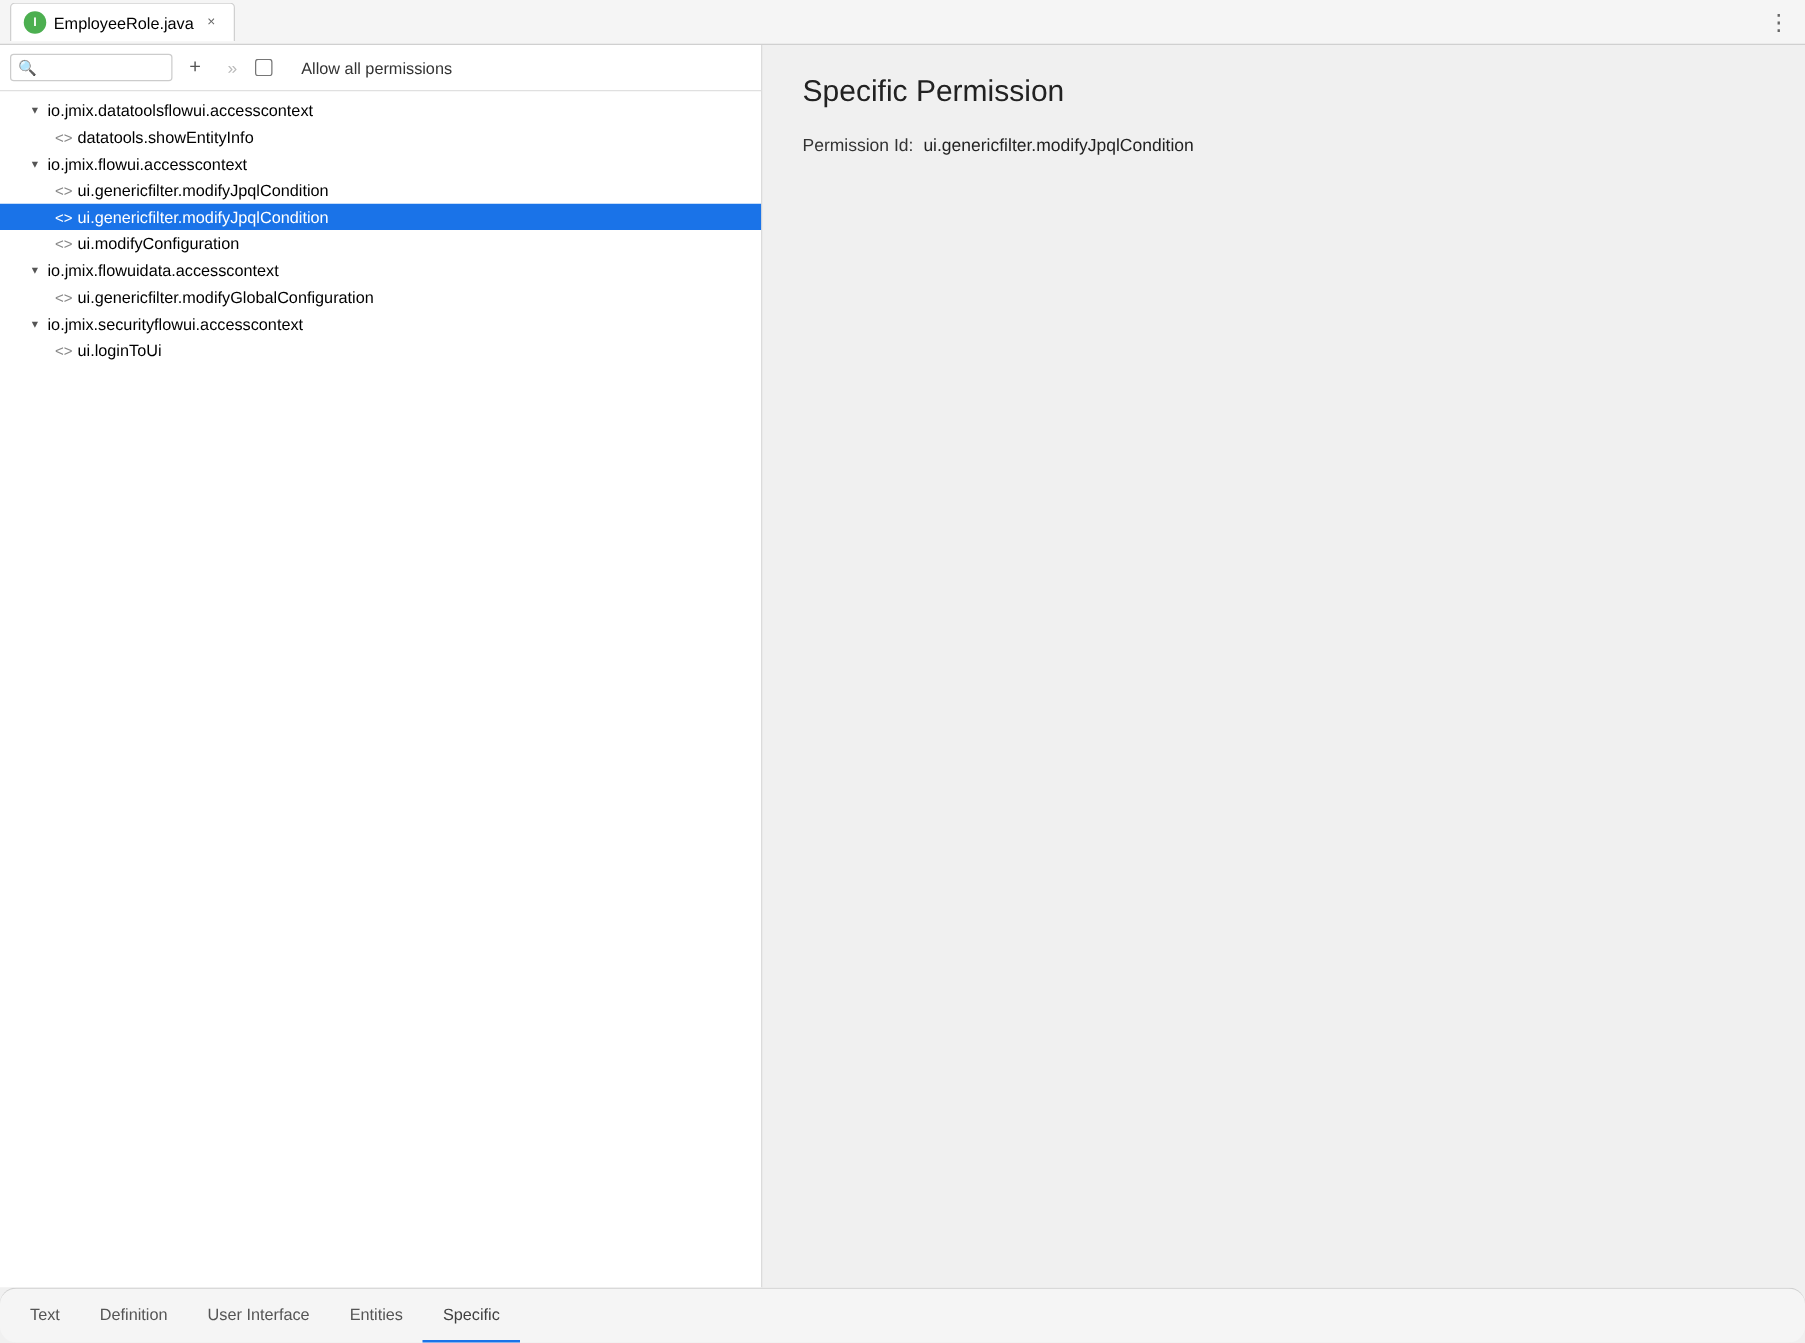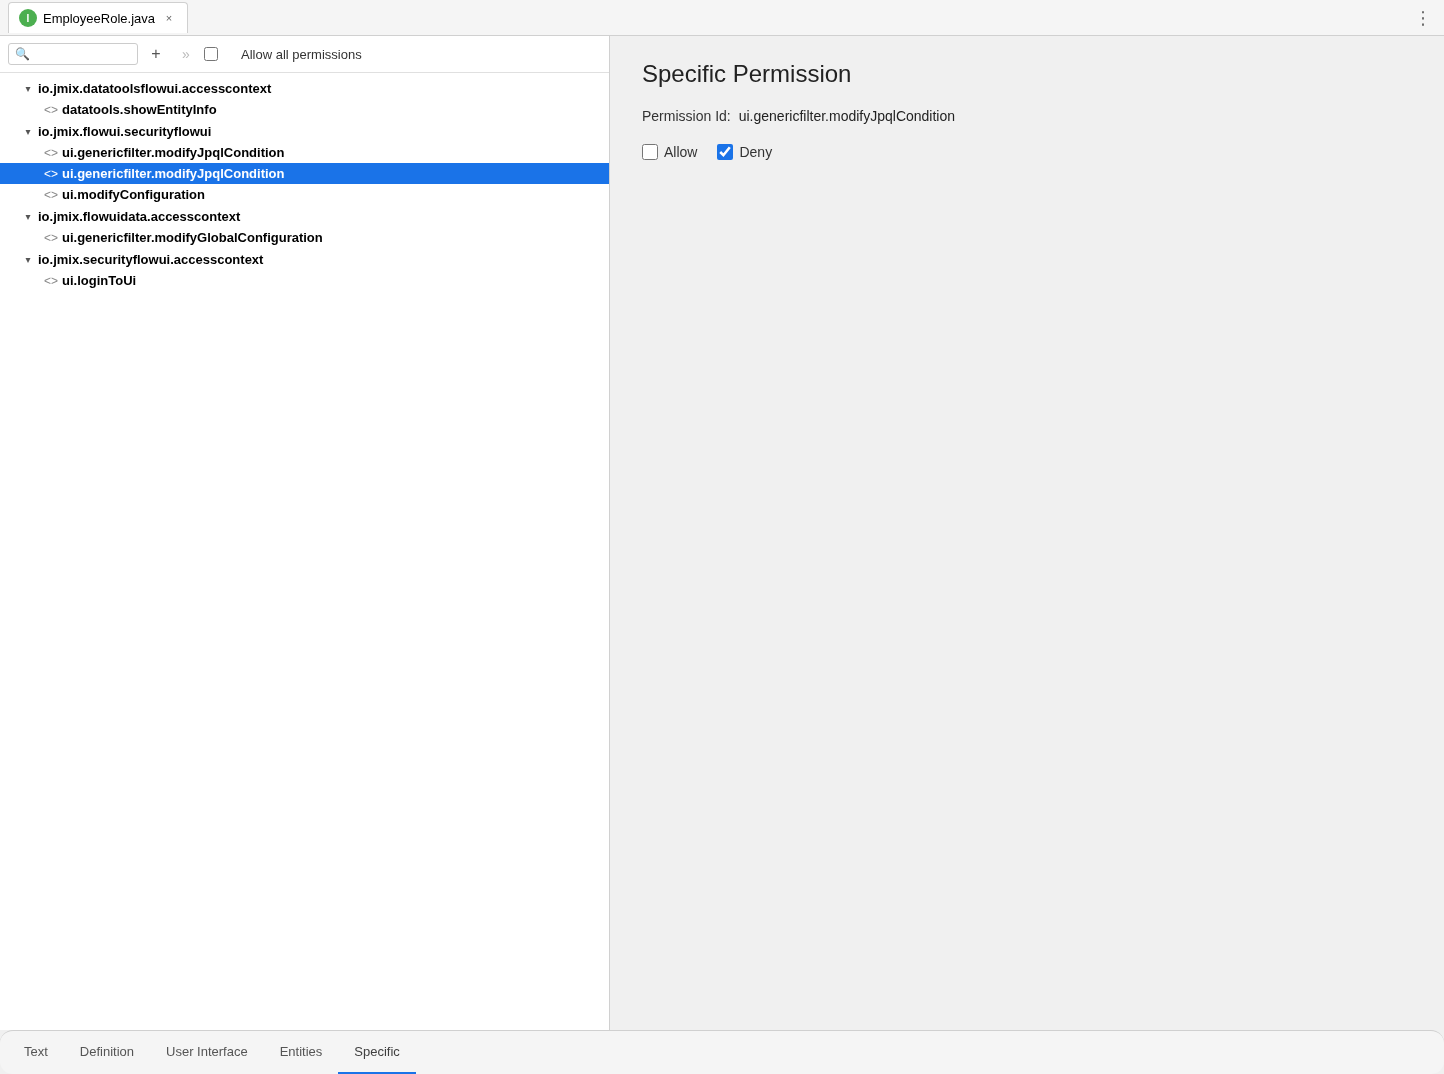--- a/index.html
+++ b/index.html
@@ -176,21 +176,20 @@
     }
     .tree-icon {
       color: #888;
       font-size: 12px;
       margin-right: 4px;
       display: inline-flex;
       align-items: center;
     }
     .tree-label {
       font-size: 13px;
-      font-weight: bold;
     }
 
     
     .right-panel {
       flex: 1;
       background: #f0f0f0;
       padding: 24px 32px;
     }
     .permission-title {
       font-size: 24px;
@@ -296,21 +295,21 @@
         <span class="chevron">▾</span>
         <span class="tree-label">io.jmix.datatoolsflowui.accesscontext</span>
       </div>
       <div class="tree-item indent-2">
         <span class="tree-icon">&lt;&gt;</span>
         <span class="tree-label">datatools.showEntityInfo</span>
       </div>
 
       <div class="tree-item indent-1">
         <span class="chevron">▾</span>
-        <span class="tree-label">io.jmix.flowui.securityflowui</span>
+        <span class="tree-label">io.jmix.flowui.accesscontext</span>
       </div>
       <div class="tree-item indent-2">
         <span class="tree-icon">&lt;&gt;</span>
         <span class="tree-label">ui.genericfilter.modifyJpqlCondition</span>
       </div>
       <div class="tree-item indent-2 selected">
         <span class="tree-icon">&lt;&gt;</span>
         <span class="tree-label">ui.genericfilter.modifyJpqlCondition</span>
       </div>
       <div class="tree-item indent-2">
@@ -338,30 +337,20 @@
 
     </div>
   </div>
 
   <div class="right-panel">
     <div class="permission-title">Specific Permission</div>
     <div class="permission-id-row">
       <span class="permission-id-label">Permission Id:</span>
       <span class="permission-id-value">ui.genericfilter.modifyJpqlCondition</span>
     </div>
-    <div class="permission-options">
-      <div class="permission-option">
-        <input type="checkbox" class="perm-checkbox" id="allow-cb" style="">
-        <label class="perm-label" for="allow-cb">Allow</label>
-      </div>
-      <div class="permission-option">
-        <input type="checkbox" class="perm-checkbox" id="deny-cb" checked="" style="">
-        <label class="perm-label" for="deny-cb">Deny</label>
-      </div>
-    </div>
   </div>
 
 </div>
 
 <div class="bottom-tabs">
   <div class="bottom-tab">
     <span>Text</span>
   </div>
   <div class="bottom-tab">
     <span>Definition</span>

